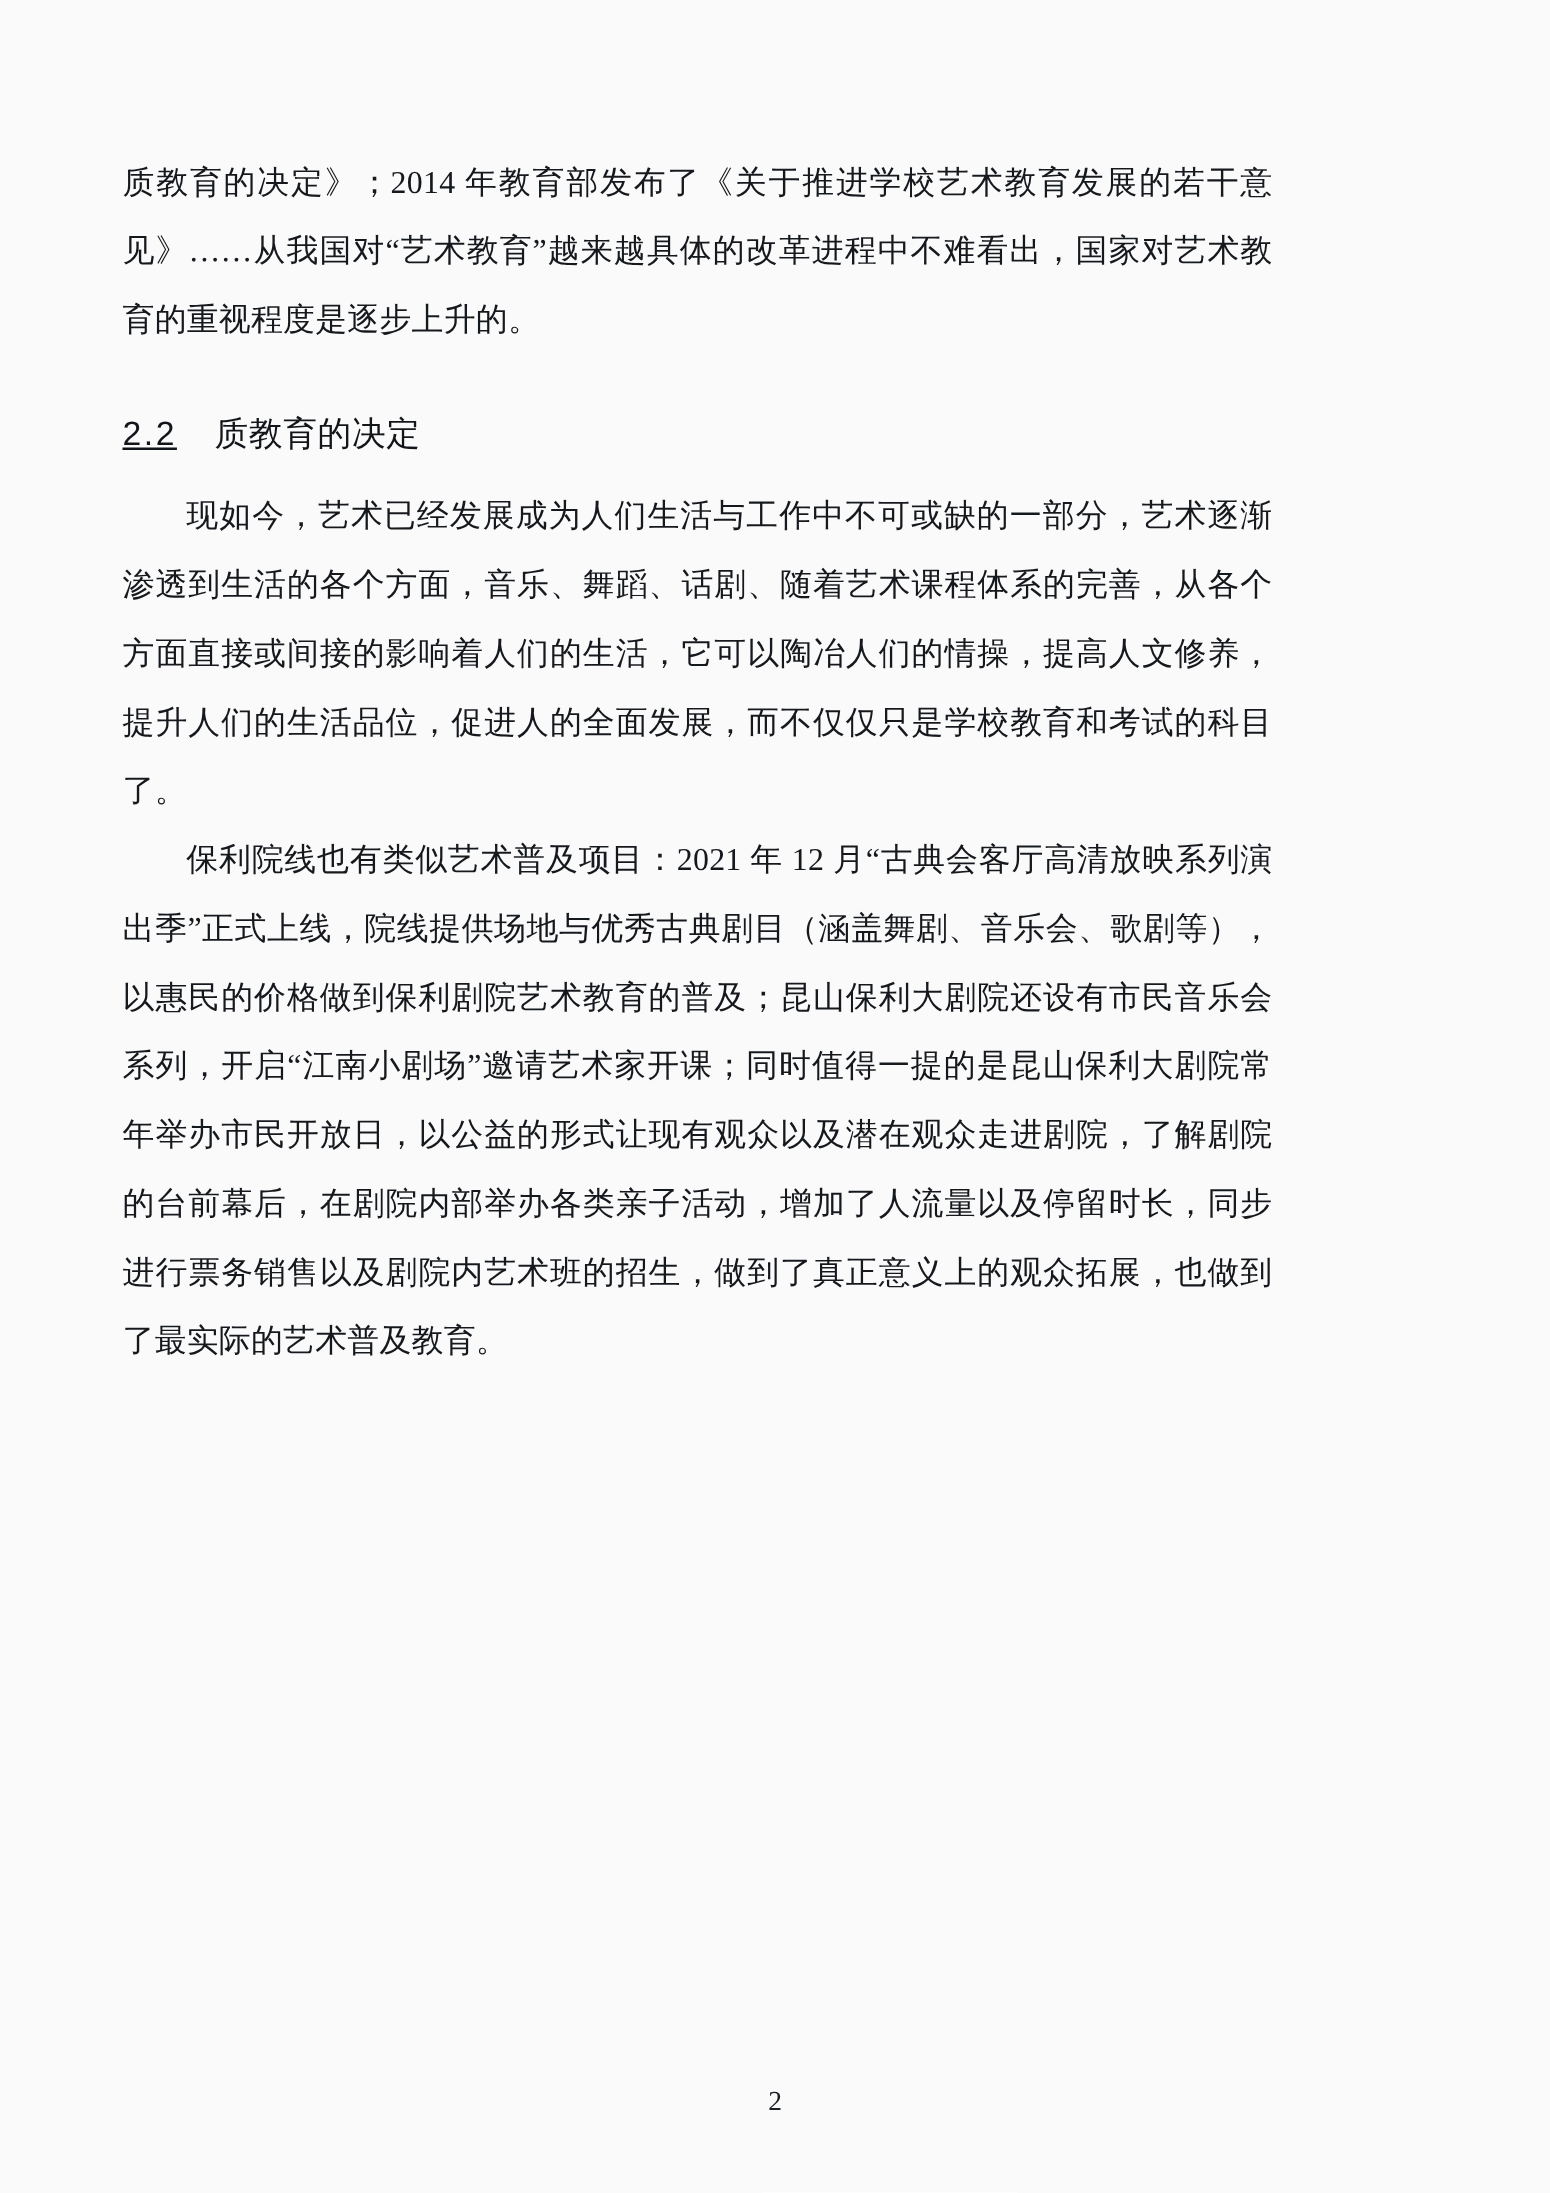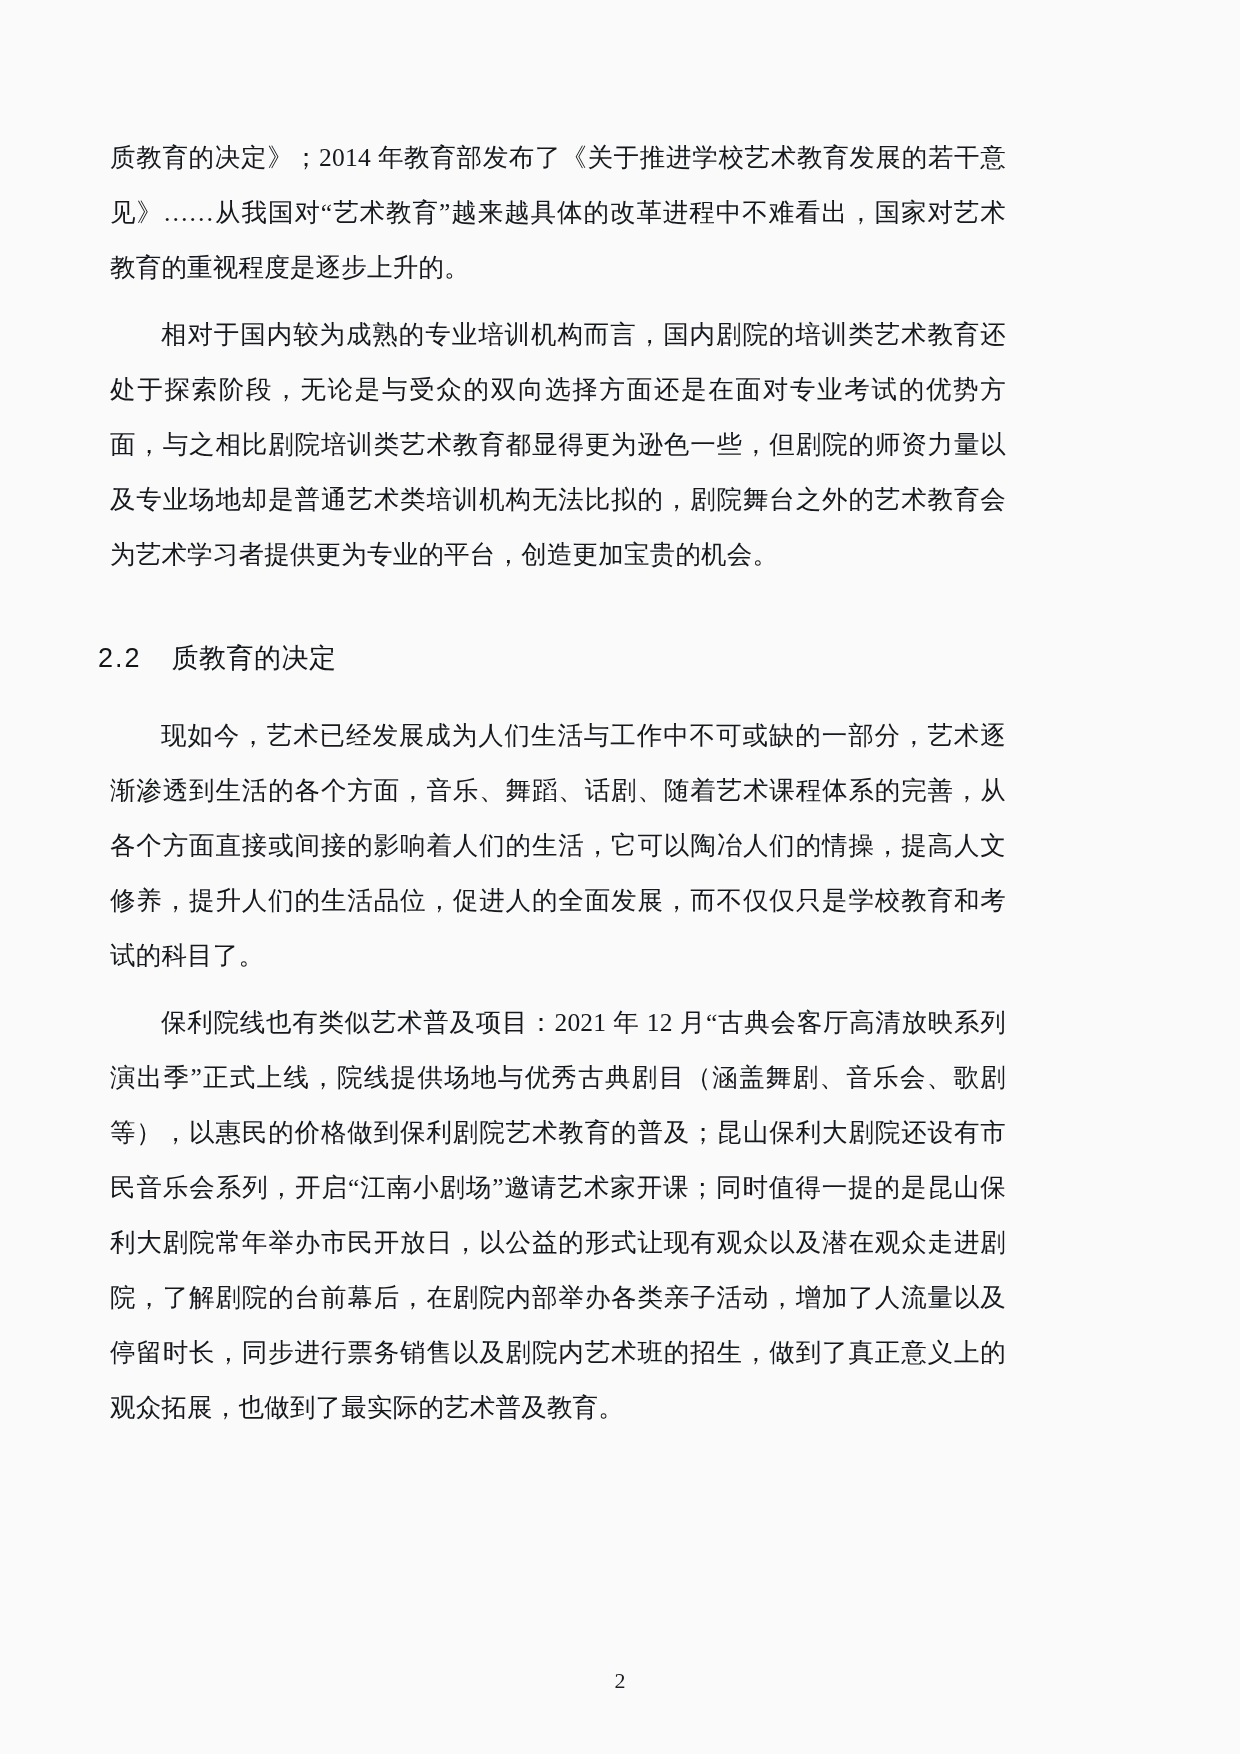--- a/index.html
+++ b/index.html
@@ -32,41 +32,42 @@
     width: 920px;
   }
 
   
   .para {
     font-family: "Liberation Serif", "DejaVu Serif", serif;
     font-size: 25.5px;
     line-height: 55px;
     text-align: justify;
     text-justify: inter-ideograph;
-    margin: 12px;
+    margin: 0;
     color: #15181c;
     letter-spacing: 0.2px;
     text-indent: 0;
   }
   .para.indent {
     text-indent: 51px;
   }
 
   
   .section-heading {
     font-family: "Liberation Sans", "DejaVu Sans", sans-serif;
     font-size: 27px;
     line-height: 48px;
     color: #121519;
     margin: 0;
     font-weight: 400;
     letter-spacing: 0.5px;
   }
   .section-heading .sec-num {
     letter-spacing: 2px;
+    text-decoration: underline;
   }
   .section-heading .sec-gap {
     display: inline-block;
     width: 30px;
   }
 
   
   .sp-before-heading { height: 40px; }
   .sp-after-heading  { height: 14px; }
 
@@ -85,21 +86,20 @@
   }
 </style>
 </head>
 <body>
 
 <div id="page">
 
   <div id="content">
 
     <p class="para">质教育的决定》；2014 年教育部发布了《关于推进学校艺术教育发展的若干意见》……从我国对“艺术教育”越来越具体的改革进程中不难看出，国家对艺术教育的重视程度是逐步上升的。</p>
-    <p class="para indent">相对于国内较为成熟的专业培训机构而言，国内剧院的培训类艺术教育还处于探索阶段，无论是与受众的双向选择方面还是在面对专业考试的优势方面，与之相比剧院培训类艺术教育都显得更为逊色一些，但剧院的师资力量以及专业场地却是普通艺术类培训机构无法比拟的，剧院舞台之外的艺术教育会为艺术学习者提供更为专业的平台，创造更加宝贵的机会。</p>
 
     <div class="sp-before-heading"></div>
 
     <h2 class="section-heading">
       <span class="sec-num">2.2</span><span class="sec-gap"></span><span>质教育的决定</span>
     </h2>
 
     <div class="sp-after-heading"></div>
 
     <p class="para indent">现如今，艺术已经发展成为人们生活与工作中不可或缺的一部分，艺术逐渐渗透到生活的各个方面，音乐、舞蹈、话剧、随着艺术课程体系的完善，从各个方面直接或间接的影响着人们的生活，它可以陶冶人们的情操，提高人文修养，提升人们的生活品位，促进人的全面发展，而不仅仅只是学校教育和考试的科目了。</p>

